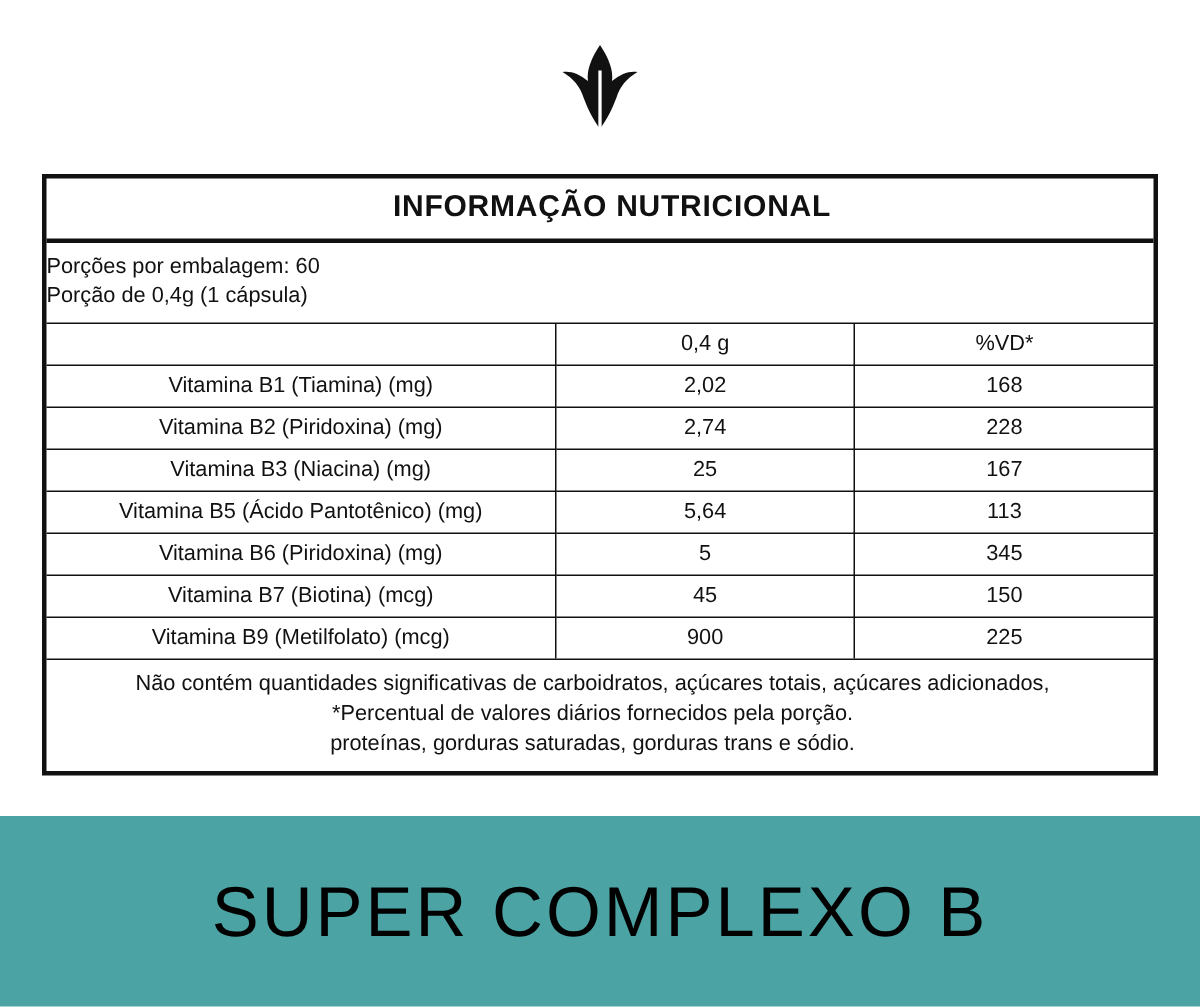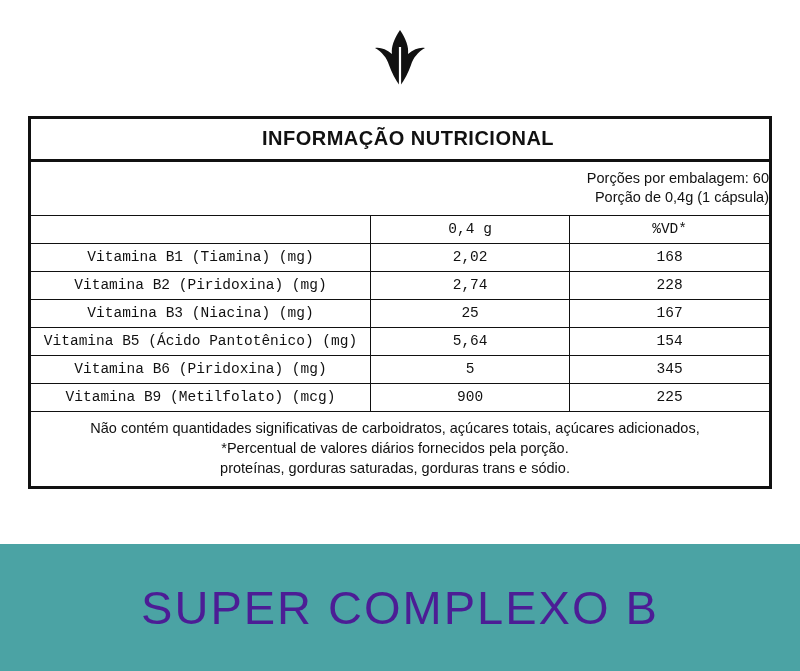--- a/index.html
+++ b/index.html
@@ -40,39 +40,38 @@
   }
   .panel-title {
     text-align: center;
     font-weight: bold;
     font-size: 20px;
     letter-spacing: 0.5px;
     padding: 8px 0 9px 16px;
     border-bottom: 3px solid #111111;
   }
   .servings {
-    text-align: right;
+    text-align: left;
     font-size: 14.5px;
     line-height: 19px;
     padding: 7px 0 8px 0;
     border-bottom: 1.5px solid #111111;
   }
   table.nutri {
     width: 100%;
     border-collapse: collapse;
     font-size: 14.5px;
   }
   table.nutri th,
   table.nutri td {
     border-top: 1.5px solid #111111;
     border-bottom: 1.5px solid #111111;
     padding: 5px 4px 6px 4px;
     text-align: center;
     font-weight: normal;
-    font-family: Liberation Mono, monospace;
   }
   table.nutri tr.header-row th {
     border-top: none;
   }
   table.nutri .c-name {
     width: 46%;
     border-left: none;
     border-right: 1.5px solid #111111;
   }
   table.nutri .c-amt {
@@ -102,21 +101,21 @@
     left: 0;
     bottom: 0;
     width: 800px;
     height: 127px;
     background: #4ba3a4;
     display: flex;
     align-items: center;
     justify-content: center;
   }
   .product-name {
-    color: #4c1d95;
+    color: #000000;
     font-size: 47px;
     letter-spacing: 2px;
     font-weight: normal;
     white-space: nowrap;
   }
 </style>
 </head>
 <body>
 
 <div class="page">
@@ -159,26 +158,31 @@
           <td class="c-vd">228</td>
         </tr>
         <tr>
           <td class="c-name">Vitamina B3 (Niacina) (mg)</td>
           <td class="c-amt">25</td>
           <td class="c-vd">167</td>
         </tr>
         <tr>
           <td class="c-name">Vitamina B5 (Ácido Pantotênico) (mg)</td>
           <td class="c-amt">5,64</td>
-          <td class="c-vd">154</td>
+          <td class="c-vd">113</td>
         </tr>
         <tr>
           <td class="c-name">Vitamina B6 (Piridoxina) (mg)</td>
           <td class="c-amt">5</td>
           <td class="c-vd">345</td>
+        </tr>
+        <tr>
+          <td class="c-name">Vitamina B7 (Biotina) (mcg)</td>
+          <td class="c-amt">45</td>
+          <td class="c-vd">150</td>
         </tr>
         <tr>
           <td class="c-name">Vitamina B9 (Metilfolato) (mcg)</td>
           <td class="c-amt">900</td>
           <td class="c-vd">225</td>
         </tr>
       </tbody>
     </table>
 
     <div class="footnote">

